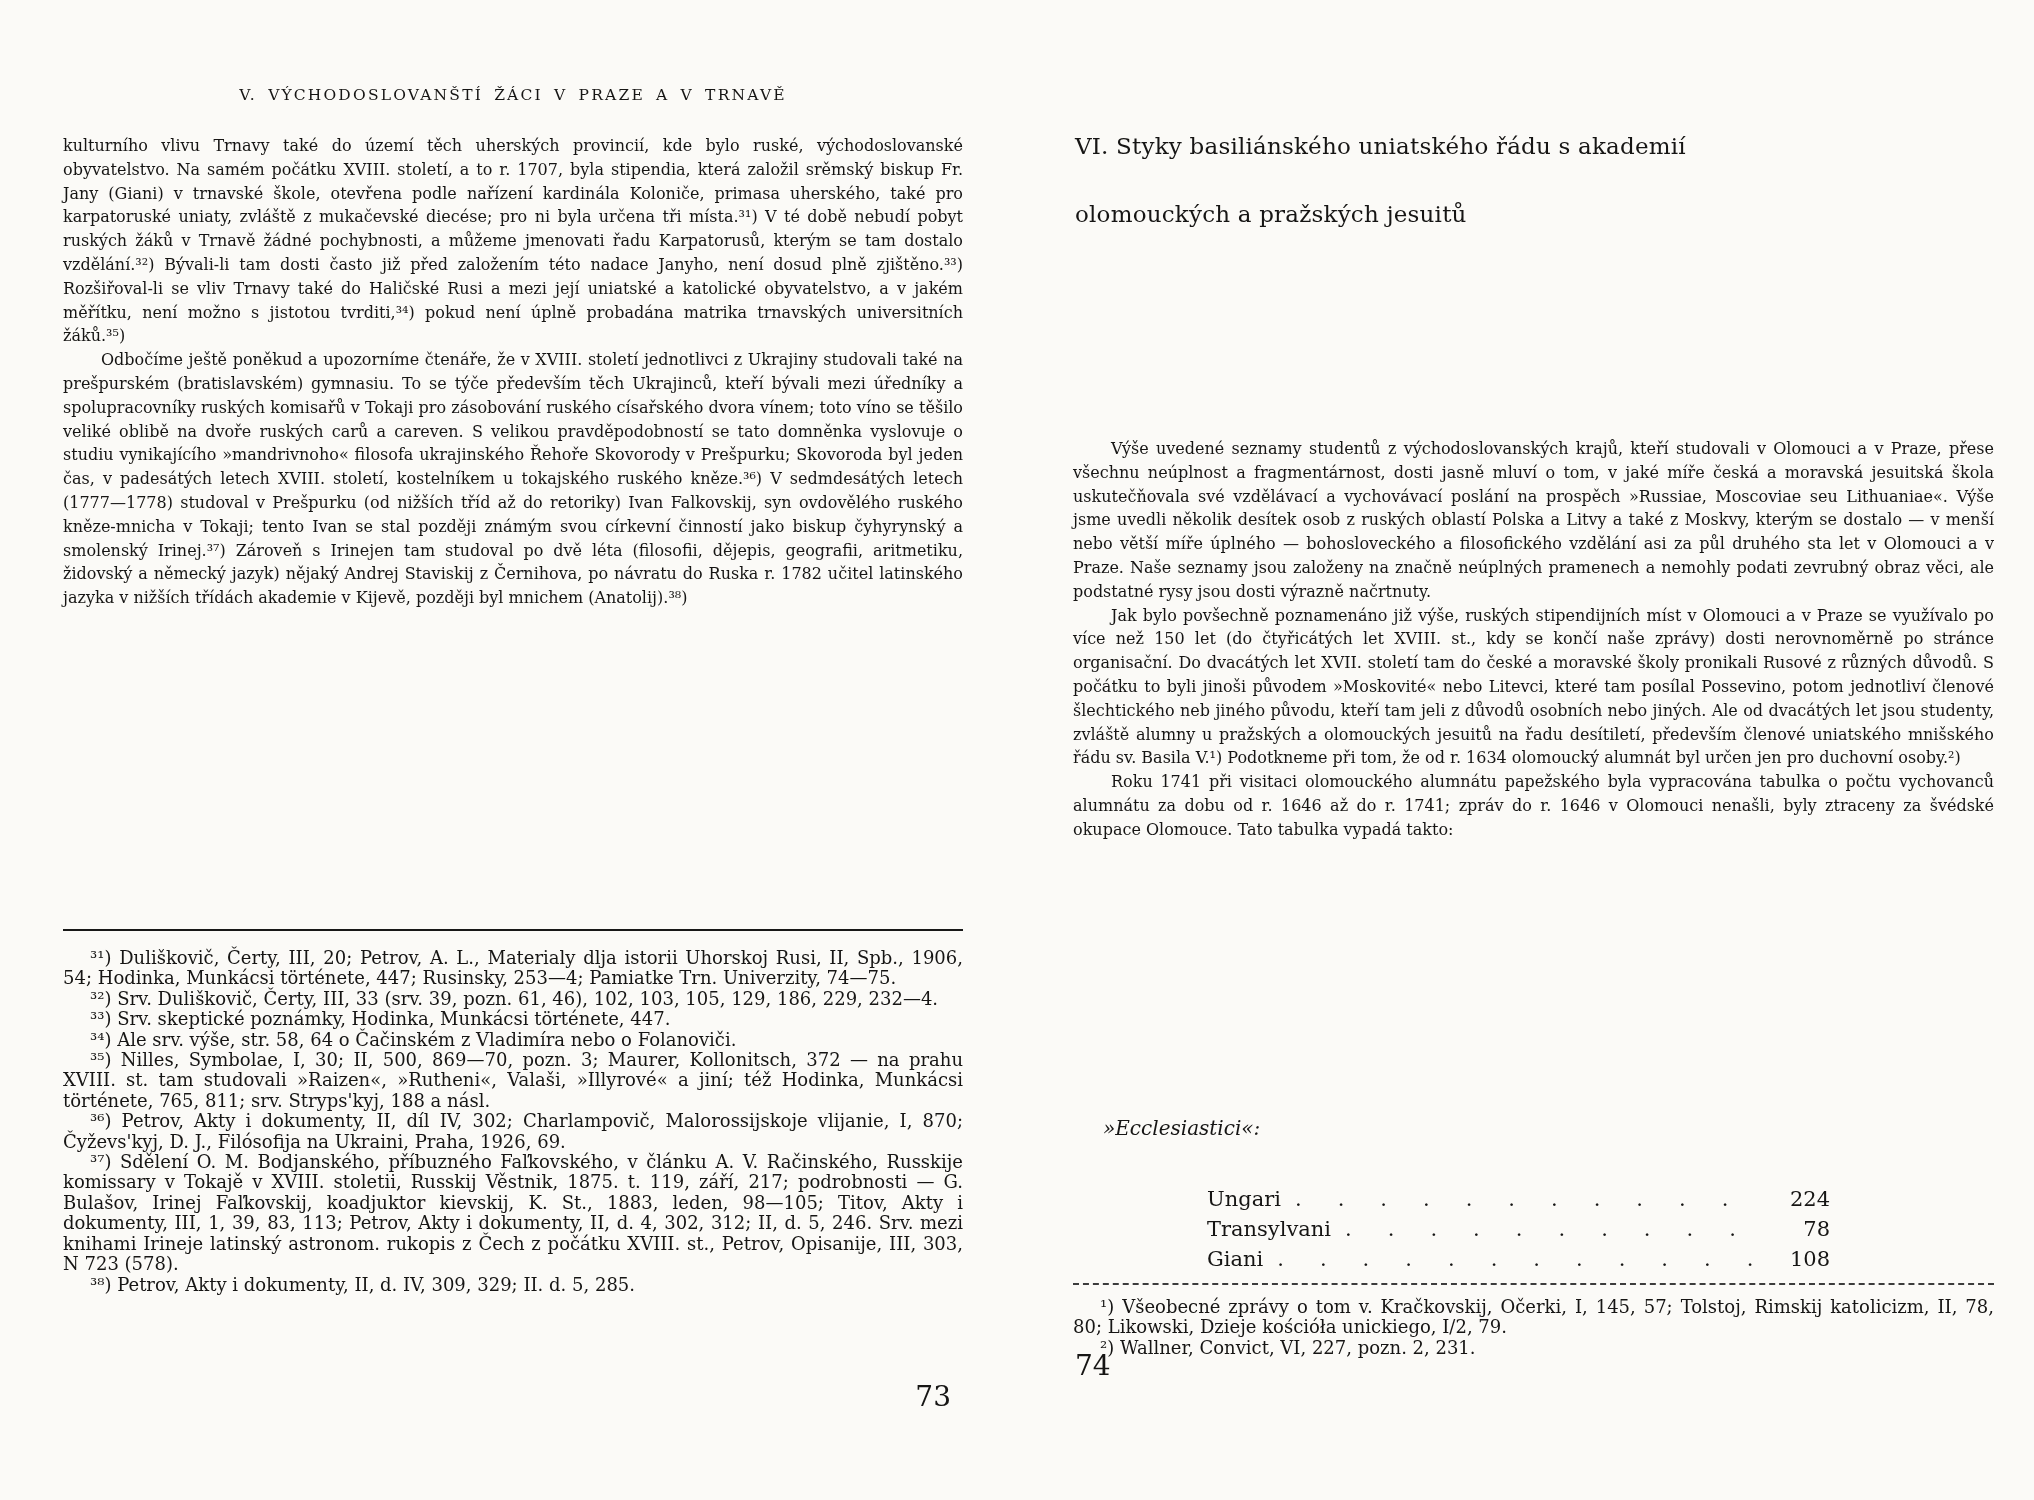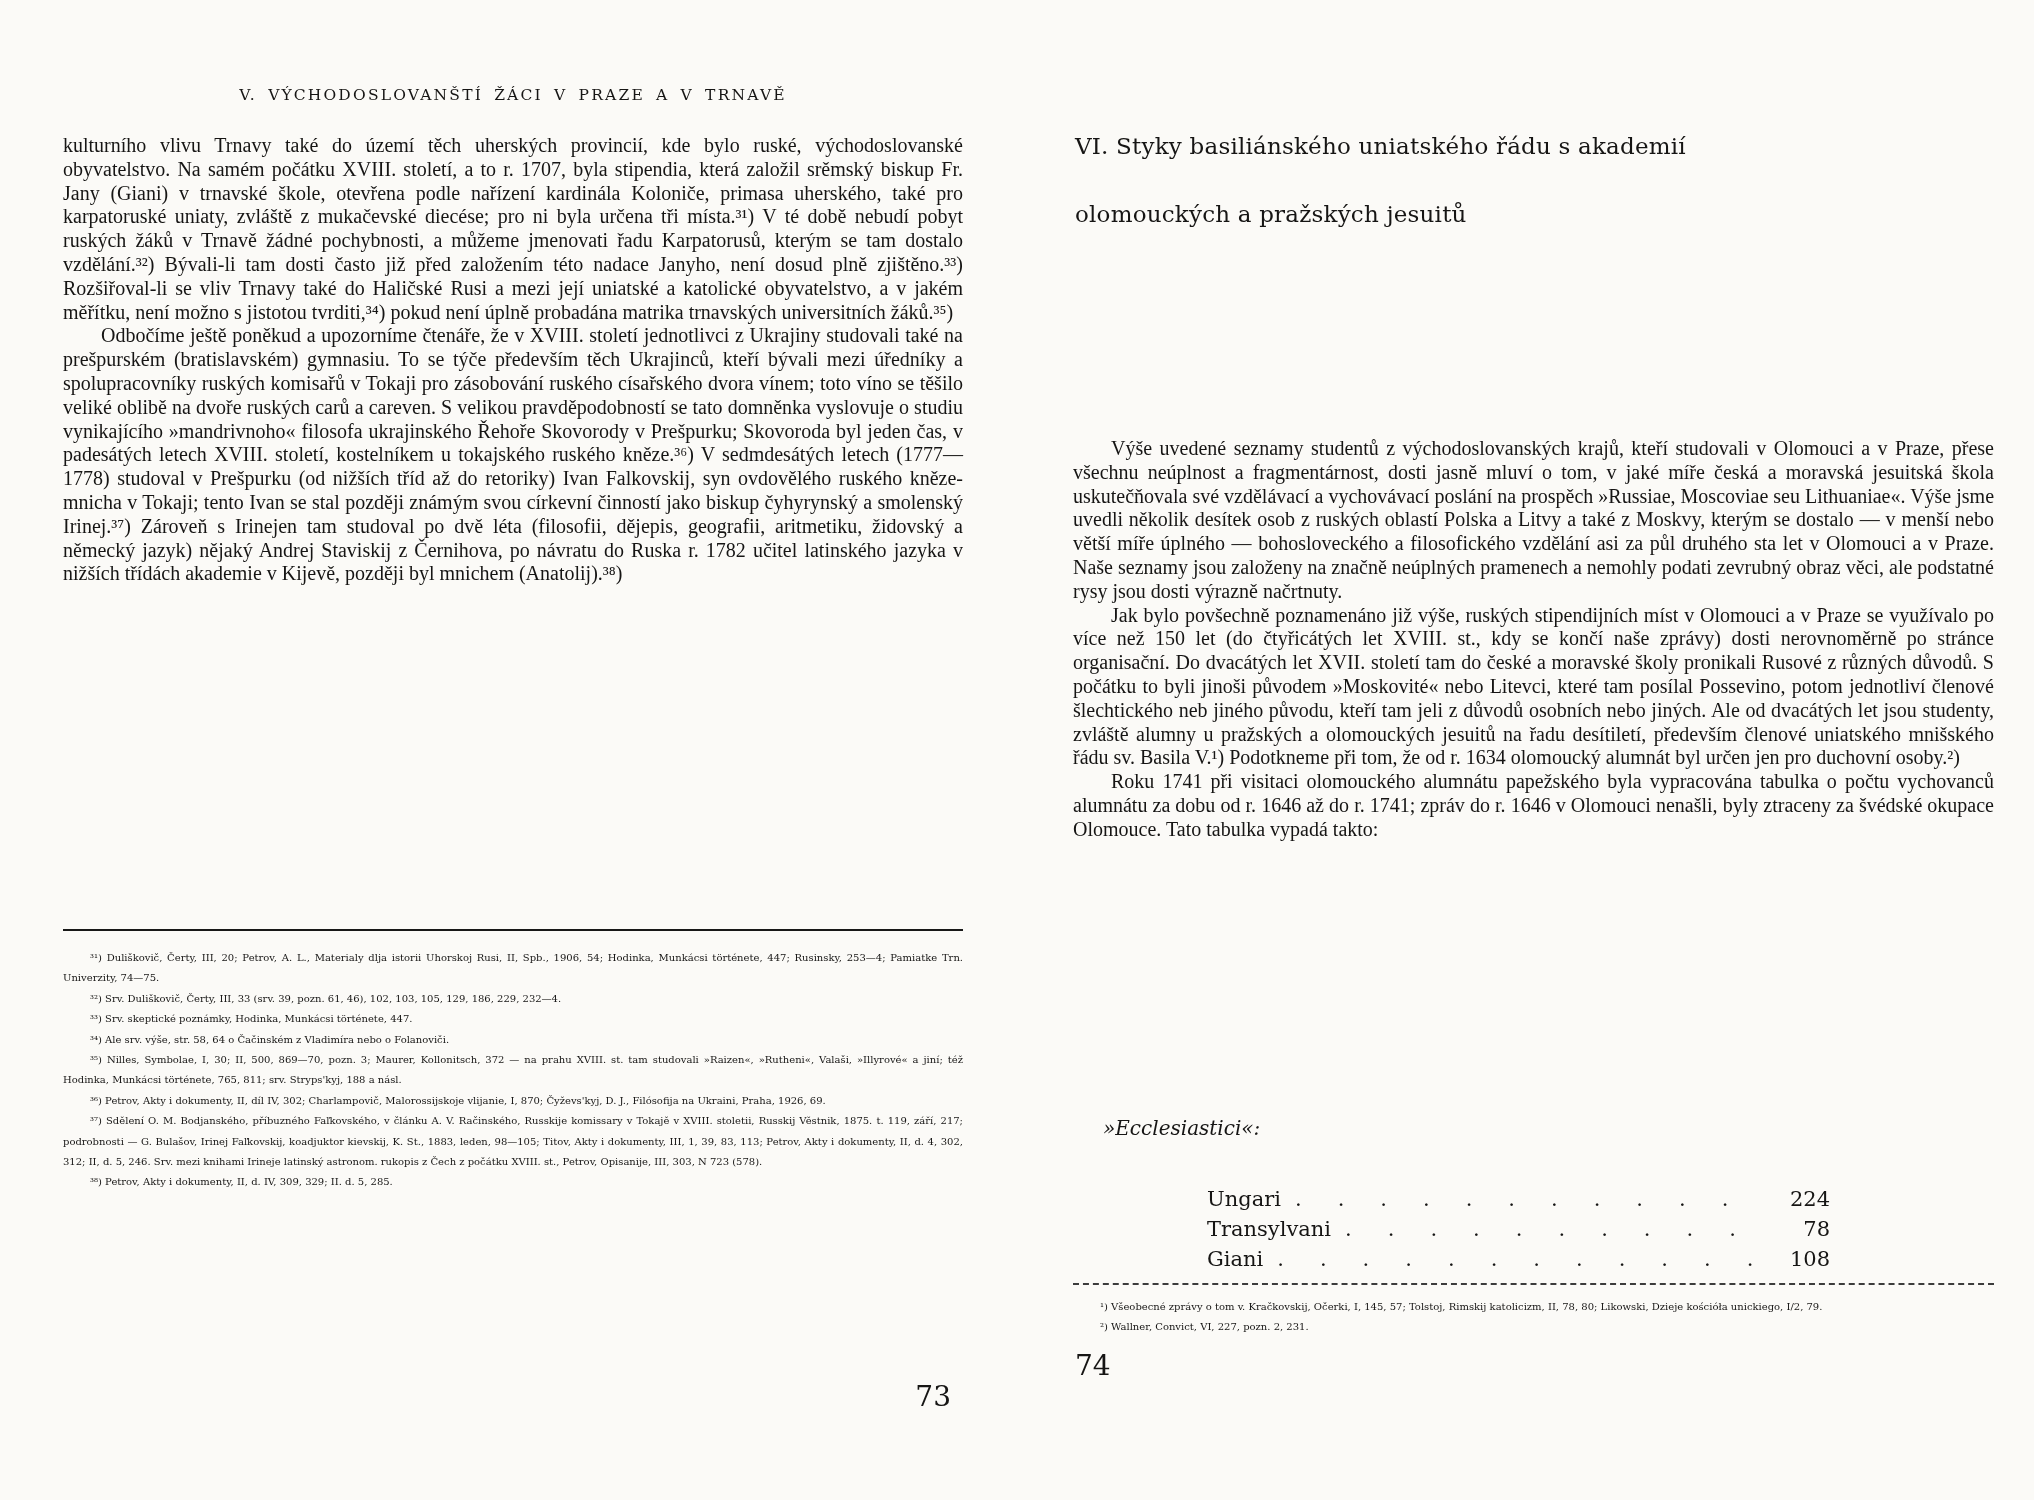--- a/index.html
+++ b/index.html
@@ -17,30 +17,30 @@
 
   
   .running-header {
     position:absolute; top:86px; left:0; width:100%;
     text-align:center;
     font-size:15.5px; letter-spacing:2.2px; word-spacing:4px;
     white-space:nowrap;
   }
   .body-text { position:absolute; left:0; width:100%; text-align:justify; }
   .body-left  { top:134px; }
-  .body-text p { margin:0; font-size:20px; line-height:23.8px;font-family:Liberation Serif, serif; }
+  .body-text p { margin:0; font-size:16px; line-height:23.8px; }
   .body-text p.indent { text-indent:38px; }
 
   .fn-rule-left {
     position:absolute; top:929px; left:0; width:100%;
     border:0; border-top:2.5px solid #181818; margin:0;
   }
   .footnotes { position:absolute; left:0; width:100%; text-align:justify; }
   .fn-left  { top:948px; }
-  .footnotes p { margin:0; font-size:10px; line-height:20.4px; text-indent:27px; }
+  .footnotes p { margin:0; font-size:18px; line-height:20.4px; text-indent:27px; }
 
   .page-number { position:absolute; font-size:28px; }
   .pn-left  { top:1380px; right:12px; }
   .pn-right { top:1349px; left:2px; }
 
   
   .chapter-title { position:absolute; top:112px; left:2px; width:100%; }
   .chapter-title div {
     font-size:23px; line-height:68px; font-weight:400;
     letter-spacing:0.2px; white-space:nowrap;

